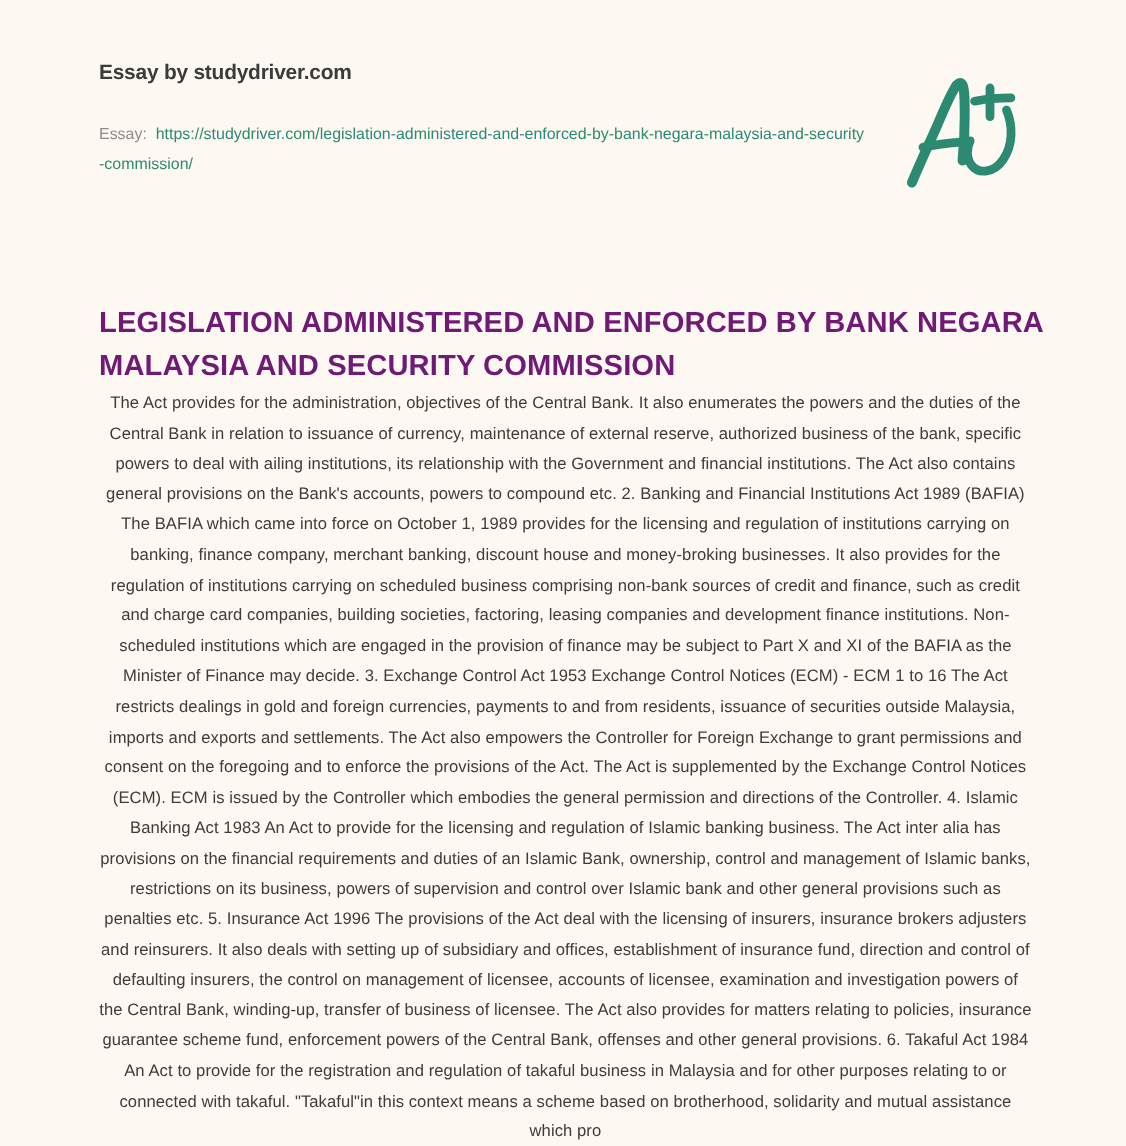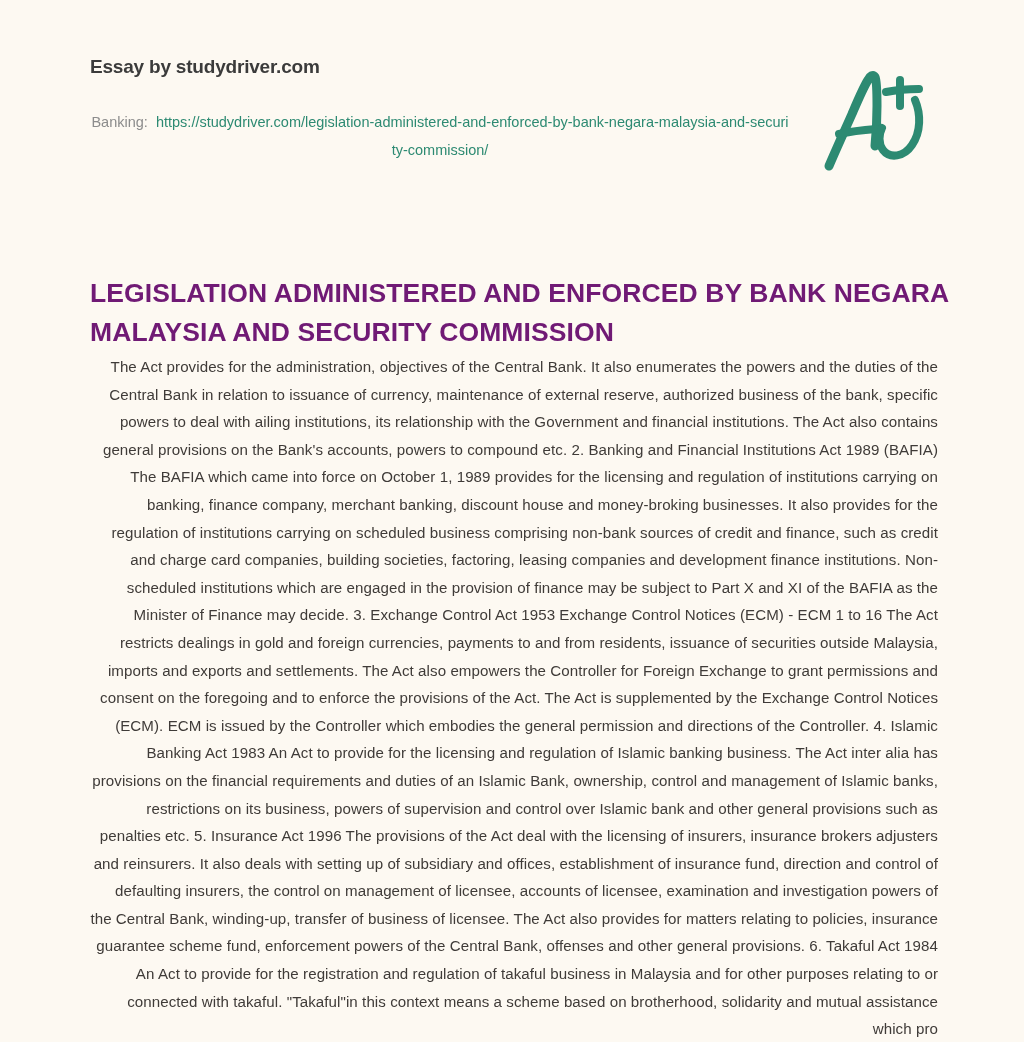--- a/index.html
+++ b/index.html
@@ -22,21 +22,20 @@
     box-sizing: border-box;
   }
 
   
   .header {
     position: absolute;
     left: 0;
     top: 0;
     width: 1024px;
     height: 210px;
-    text-align: center;
   }
 
   .essay-by {
     position: absolute;
     left: 90px;
     top: 54px;
     font-size: 19px;
     font-weight: bold;
     color: #3b3b3b;
     letter-spacing: -0.2px;
@@ -93,35 +92,35 @@
 
   
   .body-text {
     position: absolute;
     left: 90px;
     top: 353px;
     width: 848px;
     font-size: 15.1px;
     line-height: 27.6px;
     color: #3f3b38;
-    text-align: right;
+    text-align: center;
     letter-spacing: 0.005em;
   }
 </style>
 </head>
 <body>
 
 <div class="page">
 
   <div class="header">
 
     <div class="essay-by">Essay by studydriver.com</div>
 
     <div class="source-line">
-      <span class="source-label">Banking:</span>
+      <span class="source-label">Essay:</span>
       <span>&nbsp;</span><a class="source-url" href="#">https://studydriver.com/legislation-administered-and-enforced-by-bank-negara-malaysia-and-security-commission/</a>
     </div>
 
     <div class="logo">
       <svg viewBox="0 0 120 115" xmlns="http://www.w3.org/2000/svg" fill="none" stroke="#2d8a72" stroke-linecap="round" stroke-linejoin="round">
 
         <path d="M11 104 C16 92, 26 70, 34 52 C40 38, 45 26, 50 18 C52 14, 55 12, 57 15 C59 19, 59 30, 59 44 C59 58, 58 74, 57 84" stroke-width="9"></path>
 
         <path d="M21 72 C30 70, 45 68, 58 67" stroke-width="8"></path>
 

